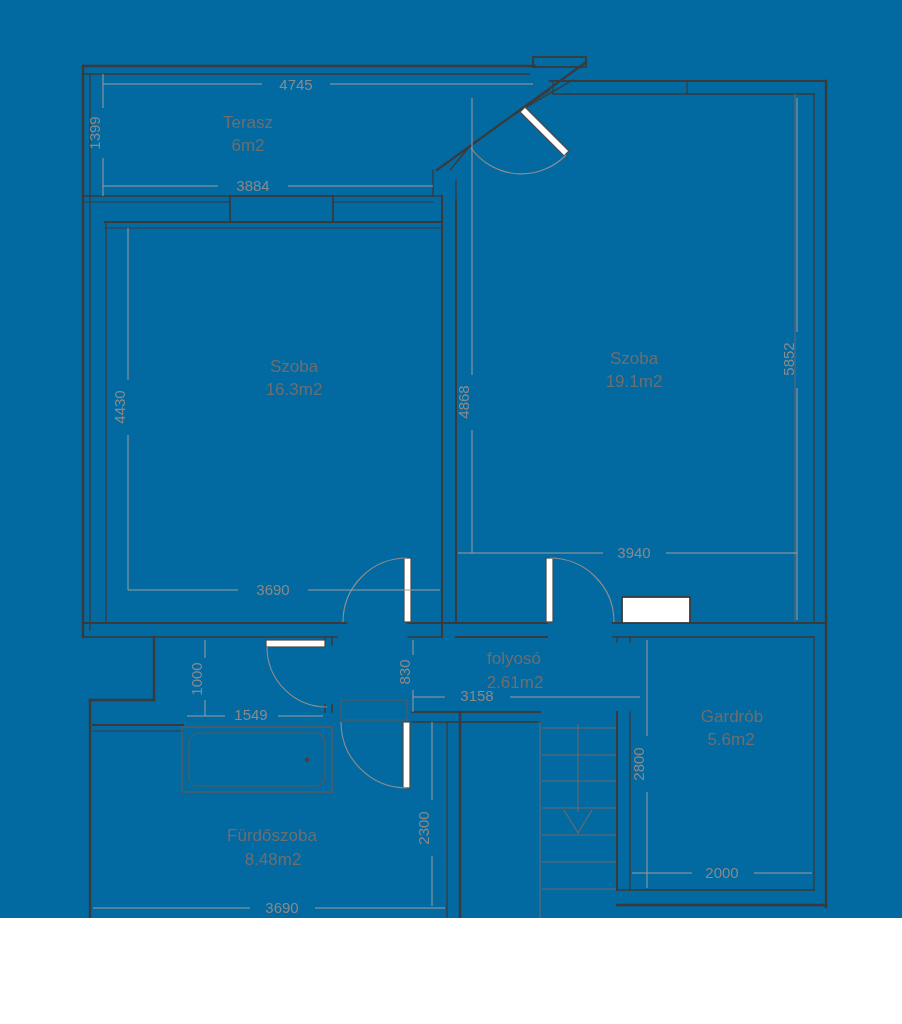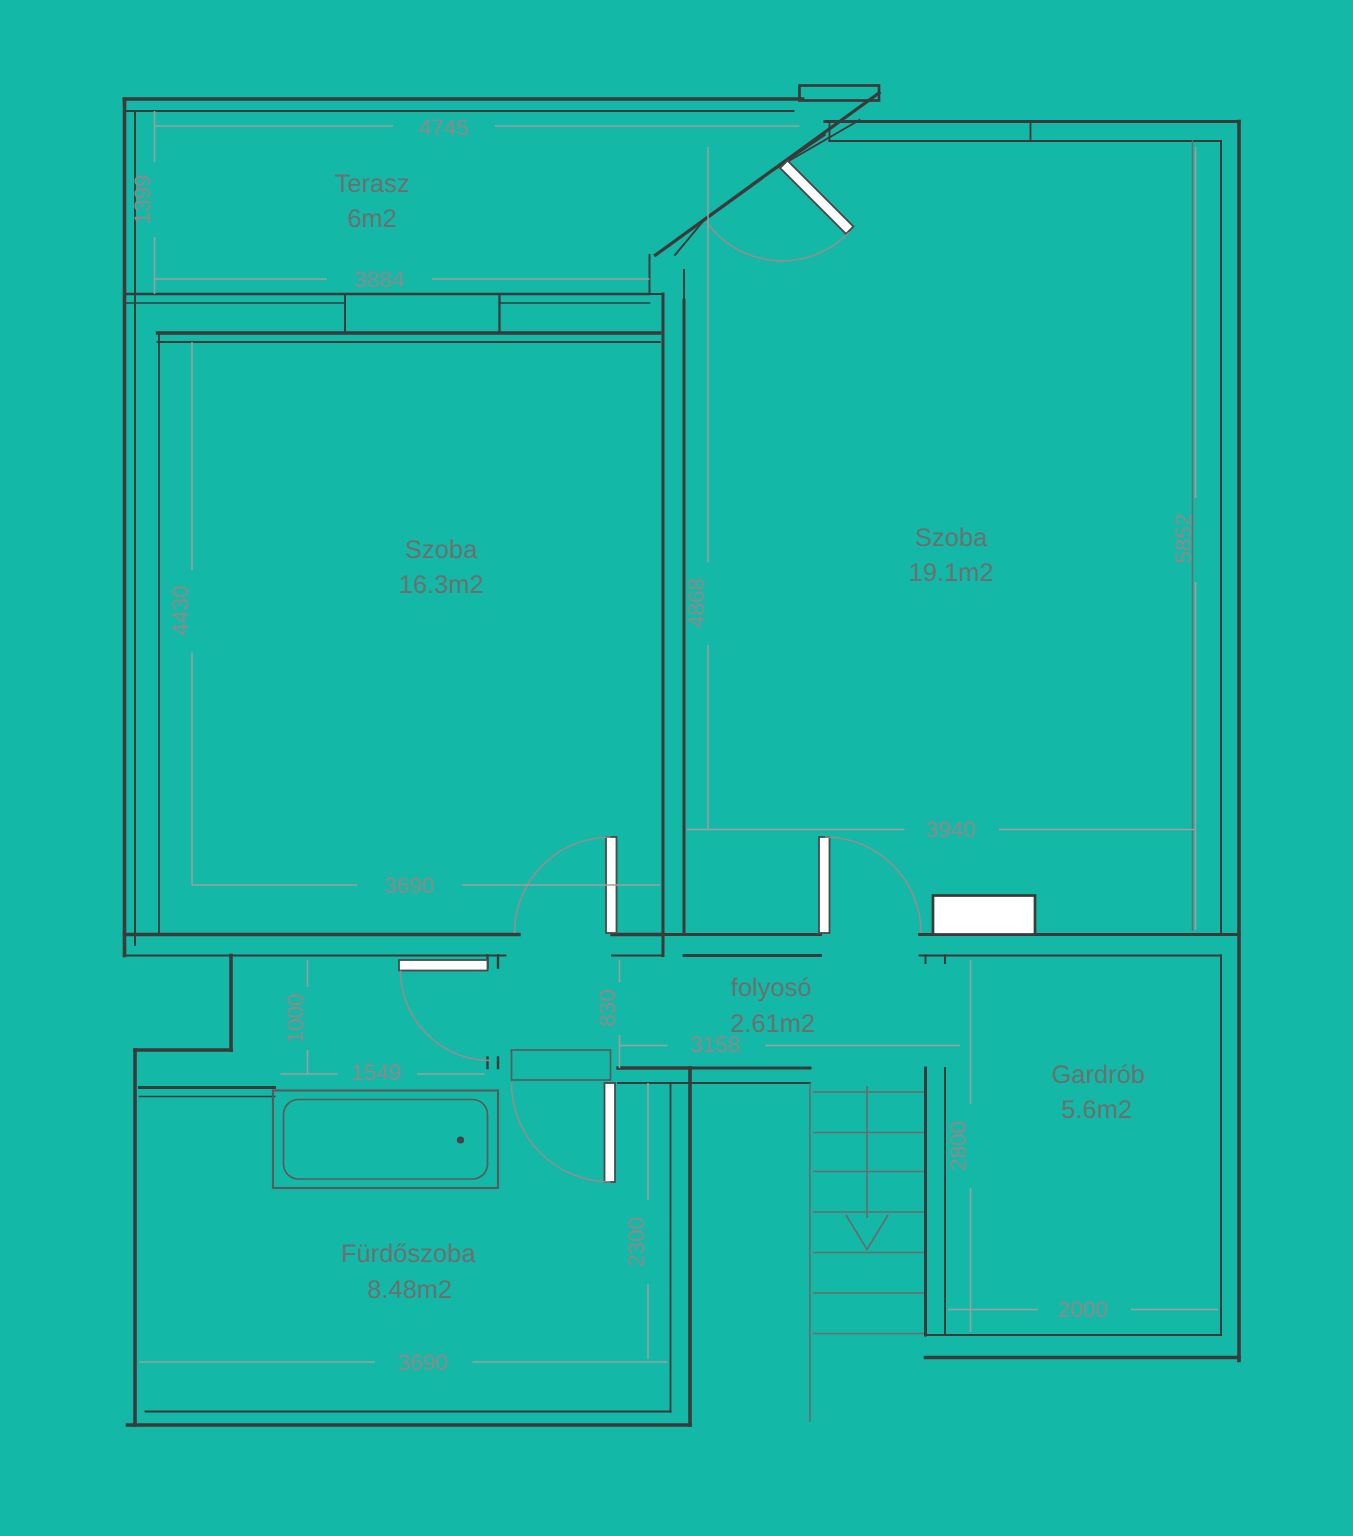--- a/index.html
+++ b/index.html
@@ -1,16 +1,16 @@
 <!DOCTYPE html>
 <html><head>
 <meta charset="utf-8">
 <style>
   html,body{margin:0;padding:0;background:#ffffff;}
-  .stage{position:relative;width:902px;height:1024px;background:#14b8a6;overflow:hidden;
+  .stage{position:relative;width:902px;height:918px;background:#0369a1;overflow:hidden;
          font-family:"Liberation Sans", sans-serif;}
   svg{position:absolute;left:0;top:0;}
   text{font-family:"Liberation Sans", sans-serif;}
   .room-name{font-size:17px;fill:#6e6e6e;}
   .room-area{font-size:17px;fill:#6e6e6e;}
   .dim{font-size:15px;fill:#8a8a8a;}
 </style>
 </head>
 <body>
 

